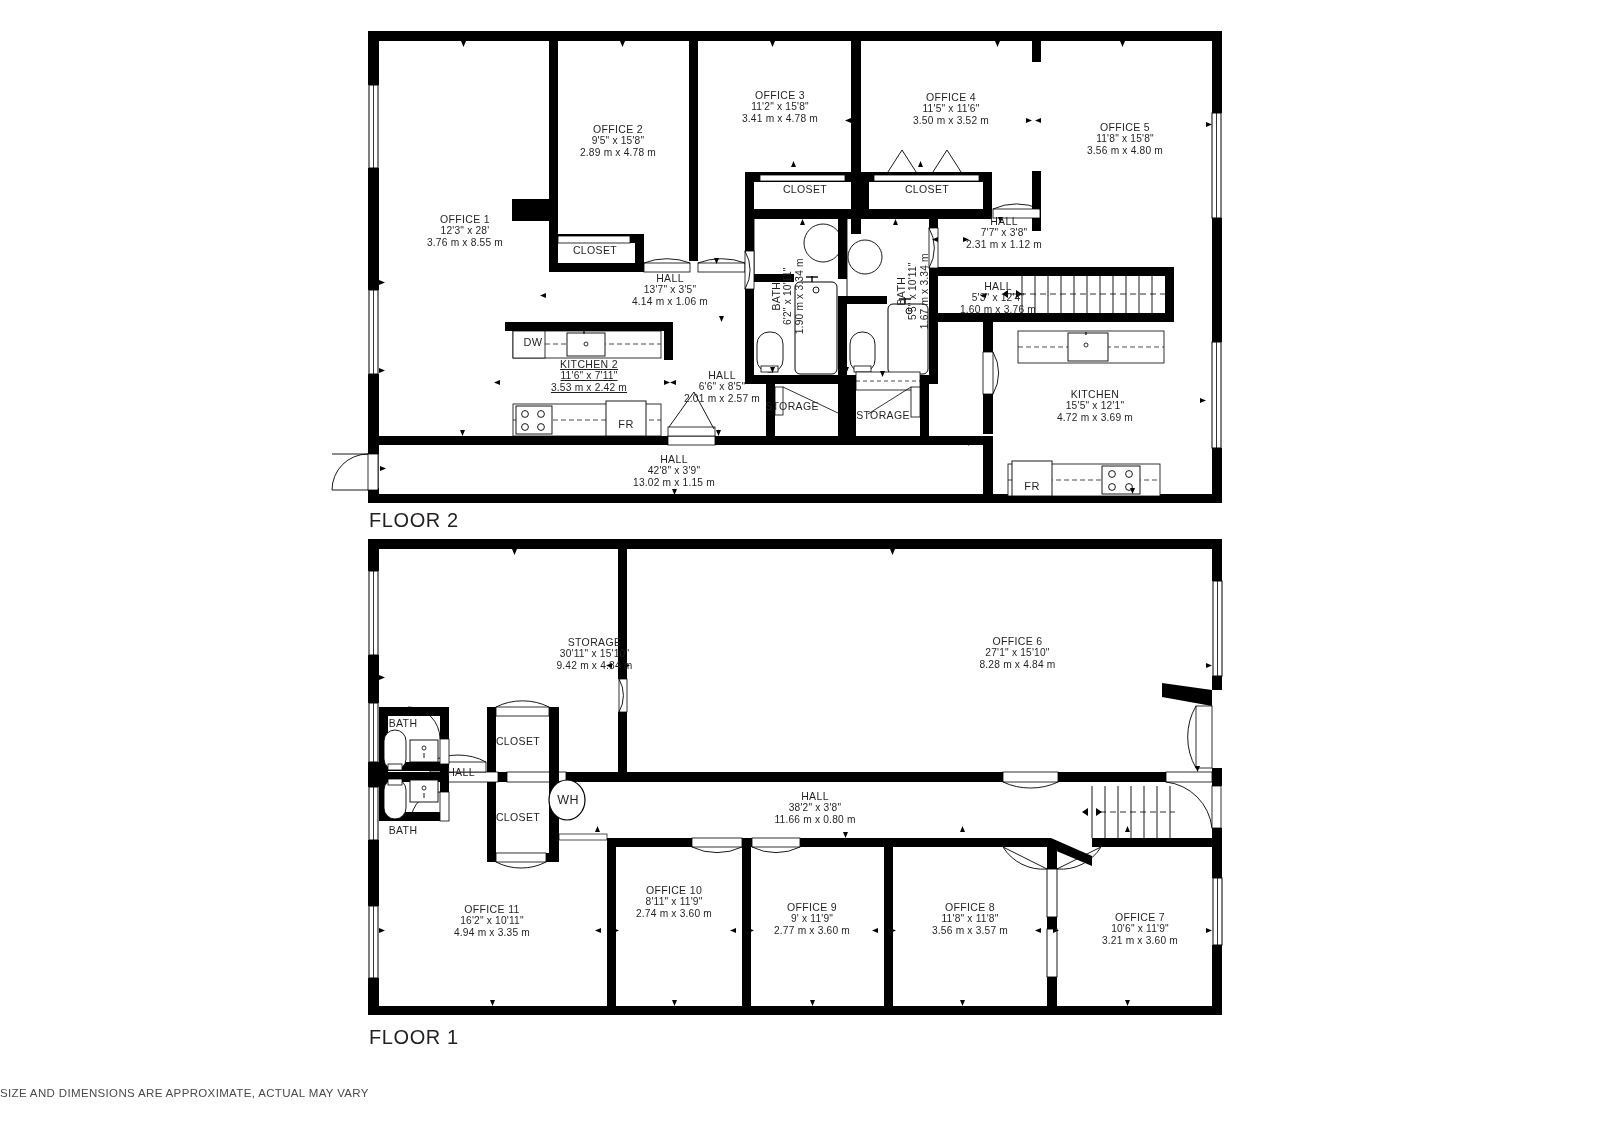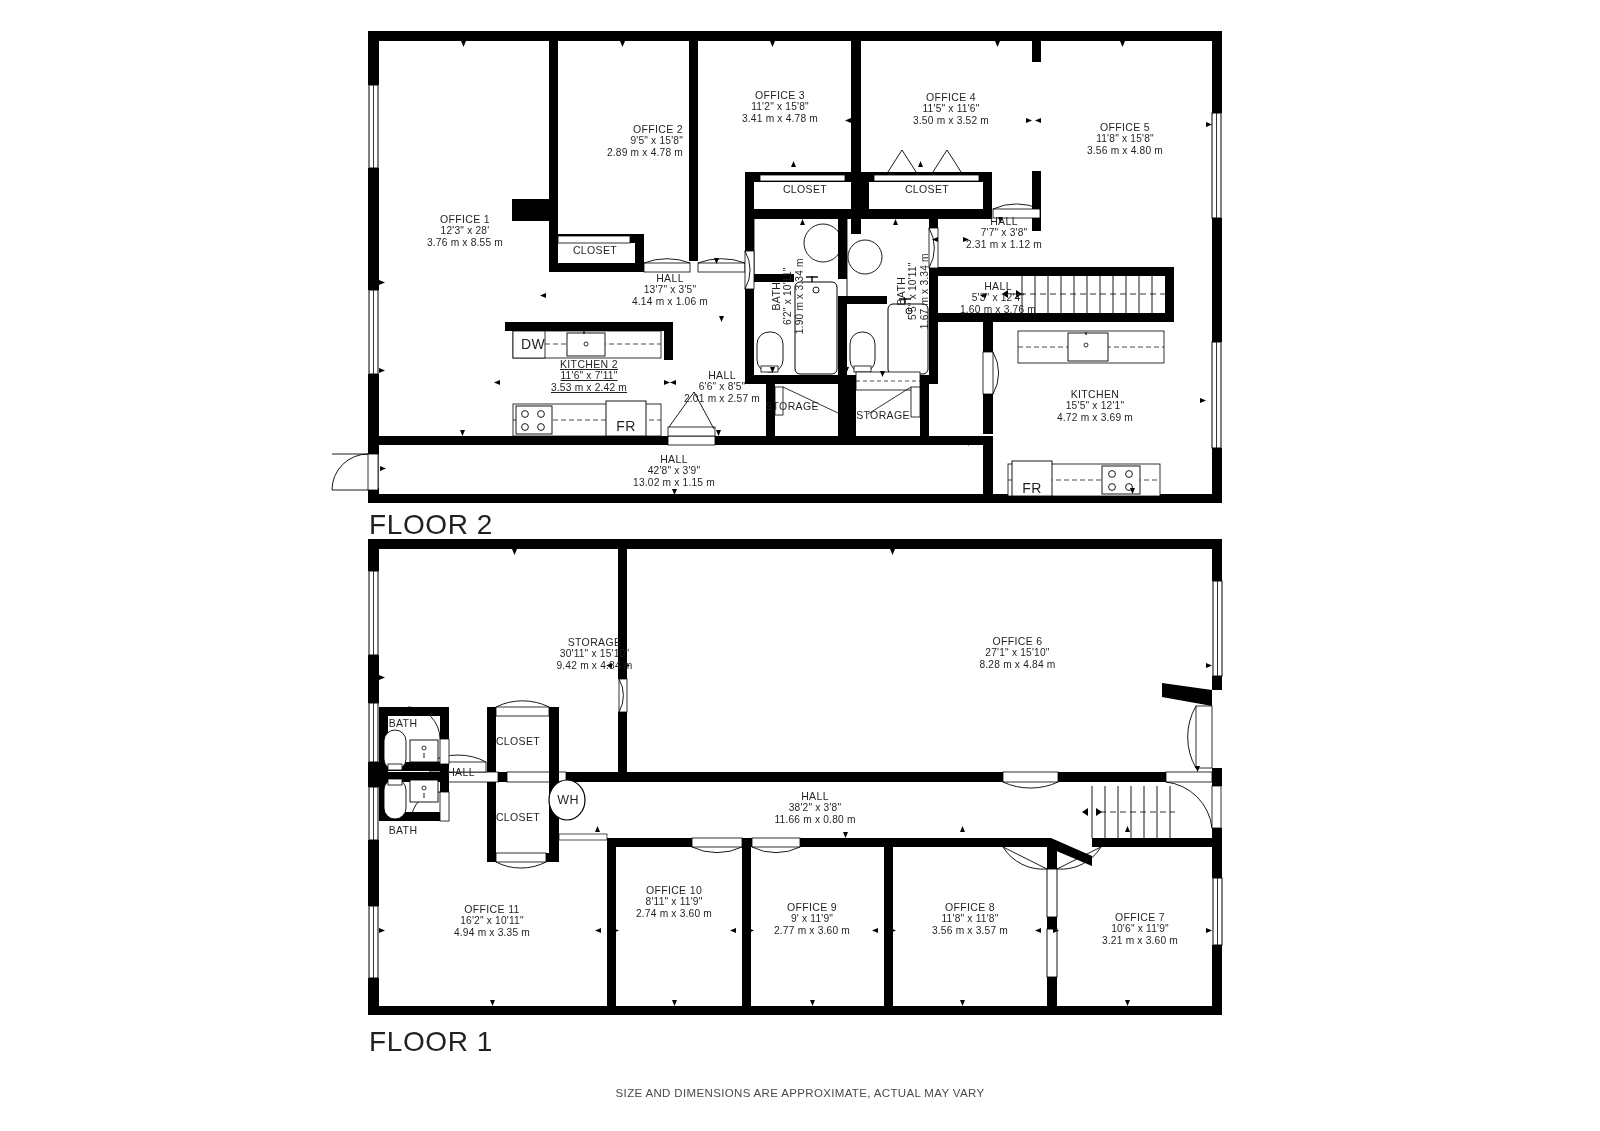--- a/index.html
+++ b/index.html
@@ -17,23 +17,23 @@
   
   .lbl{position:absolute;text-align:center;line-height:1.18;white-space:nowrap;
        font-size:10.5px;letter-spacing:.2px;color:#231f20;}
   .lbl .nm{font-size:10.5px;letter-spacing:.35px;}
   .lbl .d1{font-size:10.2px;}
   .lbl .d2{font-size:10.2px;}
   .lbl.small{font-size:10px;}
   .lbl.onlyname{font-size:10.5px;letter-spacing:.45px;}
   .rot{transform-origin:50% 50%;}
   .rot.r90{transform:rotate(-90deg);}
-  .floorname{position:absolute;font-size:28px;letter-spacing:.6px;color:#231f20;font-weight:400;}
-  .appliance{position:absolute;font-size:14px;letter-spacing:.3px;color:#231f20;text-align:center;}
-  .footer{position:absolute;font-size:11.5px;letter-spacing:.35px;color:#4a4a4a;text-align:center;width:100%;}
+  .floorname{position:absolute;font-size:20px;letter-spacing:.6px;color:#231f20;font-weight:400;}
+  .appliance{position:absolute;font-size:11px;letter-spacing:.3px;color:#231f20;text-align:center;}
+  .footer{position:absolute;font-size:11.5px;letter-spacing:.35px;color:#4a4a4a;text-align:left;width:100%;}
   .tiny{font-size:9.6px;}
 </style>
 </head>
 <body>
 
 <div id="stage">
 
   <svg id="plan" viewBox="0 0 1600 1131">
     <g>
 
@@ -436,21 +436,21 @@
       </g>
     </g>
   </svg>
 
   <div class="lbl" style="left:400px;top:213px;width:130px;">
     <div class="nm">OFFICE 1</div>
     <div class="d1">12'3" x 28'</div>
     <div class="d2">3.76 m x 8.55 m</div>
   </div>
 
-  <div class="lbl" style="left:553px;top:123px;width:130px;text-align:right;">
+  <div class="lbl" style="left:553px;top:123px;width:130px;">
     <div class="nm">OFFICE 2</div>
     <div class="d1">9'5" x 15'8"</div>
     <div class="d2">2.89 m x 4.78 m</div>
   </div>
 
   <div class="lbl" style="left:715px;top:89px;width:130px;">
     <div class="nm">OFFICE 3</div>
     <div class="d1">11'2" x 15'8"</div>
     <div class="d2">3.41 m x 4.78 m</div>
   </div>

